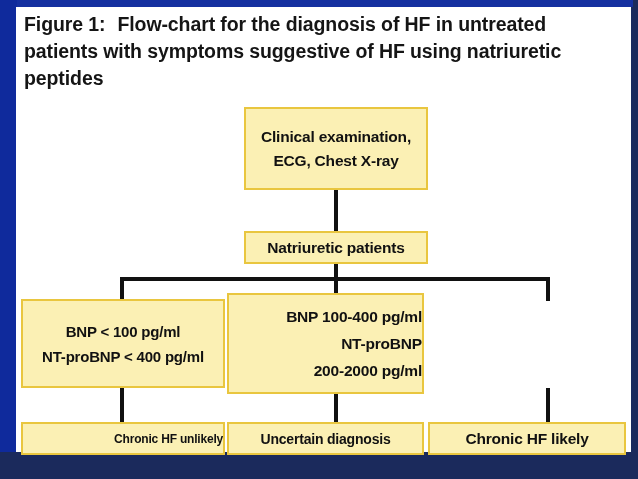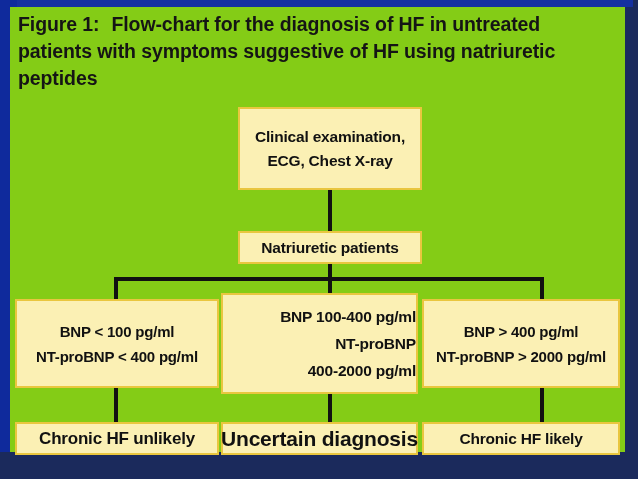--- a/index.html
+++ b/index.html
@@ -42,25 +42,25 @@
   .frame-right {
     position: absolute;
     right: 0; top: 0;
     width: 5px; height: 479px;
     background: #1b2a5c;
   }
 
   
   .page {
     position: absolute;
-    left: 10px;
+    left: 16px;
     top: 7px;
     width: 615px;
     height: 445px;
-    background: #84cc16;
+    background: #ffffff;
     box-sizing: border-box;
   }
 
   .title-block {
     position: absolute;
     left: 8px;
     top: 4px;
     width: 600px;
     color: #151515;
     font-size: 19.5px;
@@ -146,29 +146,30 @@
     font-size: 15px;
     line-height: 25px;
   }
 
   
   #node-unlikely {
     left: 5px;
     top: 337px;
     width: 204px;
     height: 33px;
-    font-size: 17px;
-    line-height: 20px;
+    font-size: 12px;
+    line-height: 20px;
+    align-items: flex-end;
   }
   #node-uncertain {
     left: 211px;
     top: 337px;
     width: 197px;
     height: 33px;
-    font-size: 21px;
+    font-size: 14px;
     line-height: 20px;
   }
   #node-likely {
     left: 412px;
     top: 337px;
     width: 198px;
     height: 33px;
     font-size: 15.5px;
     line-height: 20px;
   }
@@ -236,27 +237,23 @@
       </div>
 
       <div class="node" id="node-low">
         <span class="line">BNP &lt; 100 pg/ml</span>
         <span class="line">NT-proBNP &lt; 400 pg/ml</span>
       </div>
 
       <div class="node" id="node-mid">
         <span class="line">BNP 100-400 pg/ml</span>
         <span class="line">NT-proBNP</span>
-        <span class="line">400-2000 pg/ml</span>
-      </div>
-
-      <div class="node" id="node-high">
-        <span class="line">BNP &gt; 400 pg/ml</span>
-        <span class="line">NT-proBNP &gt; 2000 pg/ml</span>
-      </div>
+        <span class="line">200-2000 pg/ml</span>
+      </div>
+
 
       <div class="node" id="node-unlikely">
         <span class="line">Chronic HF unlikely</span>
       </div>
 
       <div class="node" id="node-uncertain">
         <span class="line">Uncertain diagnosis</span>
       </div>
 
       <div class="node" id="node-likely">

